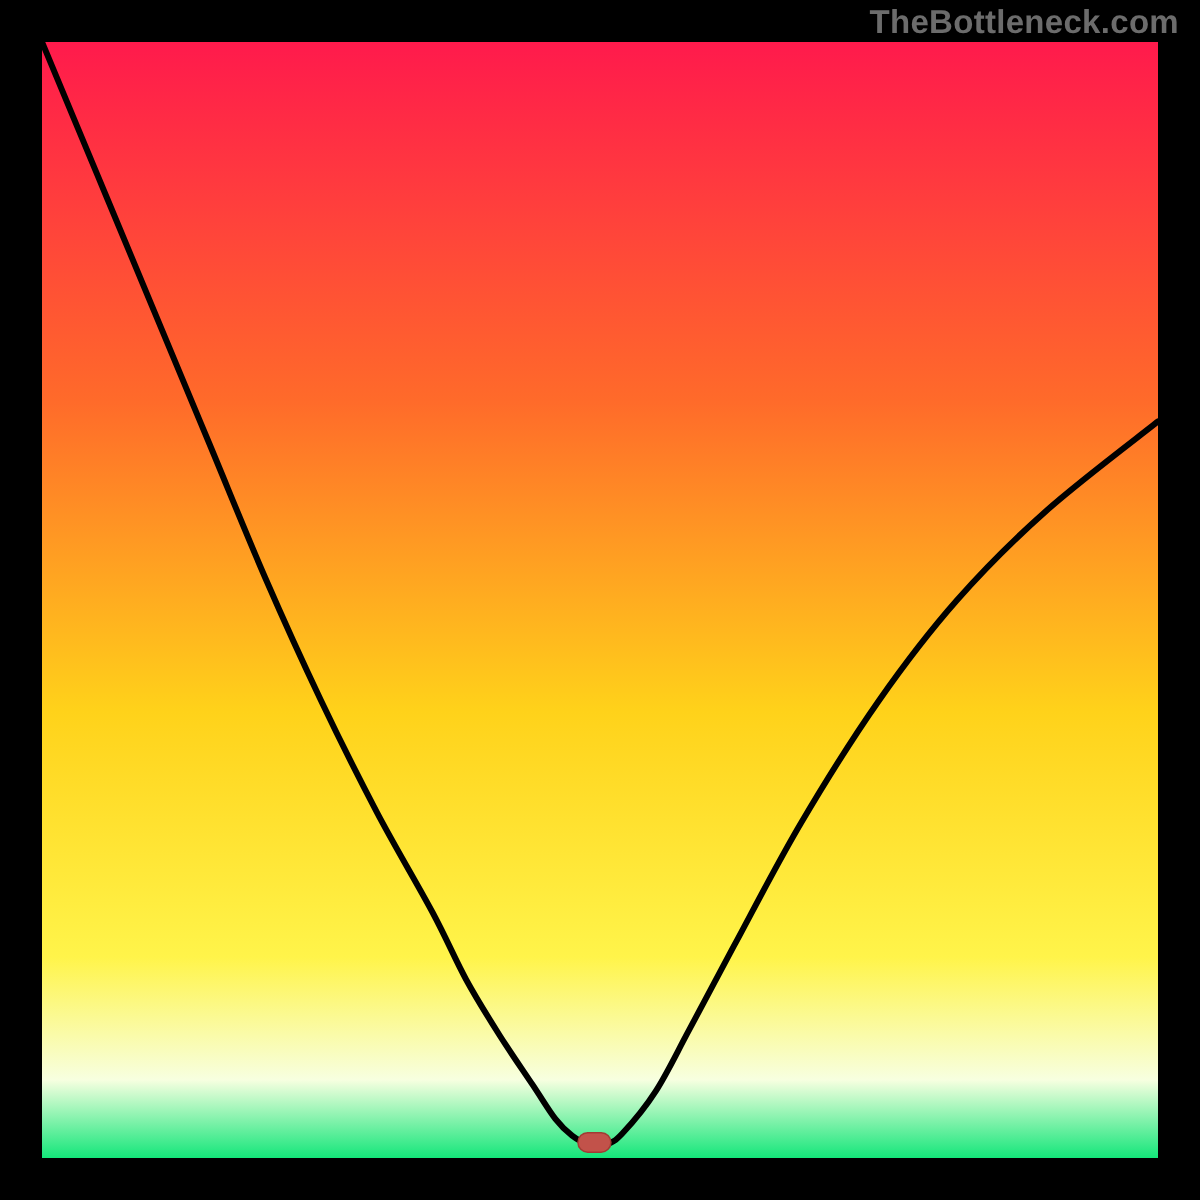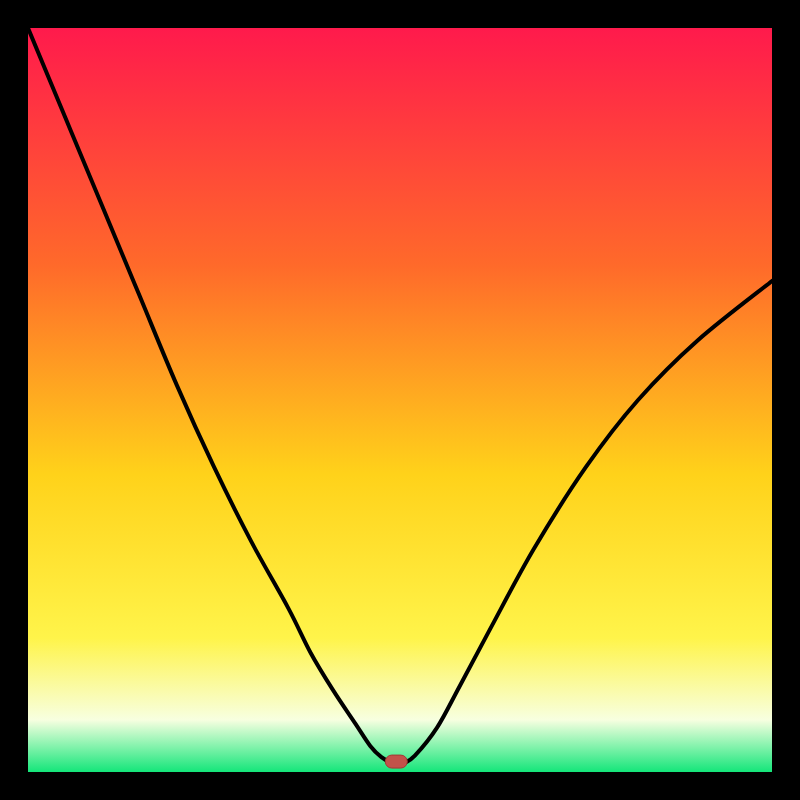--- a/index.html
+++ b/index.html
@@ -35,20 +35,21 @@
     overflow: hidden;
   }
   .plot-area svg {
     display: block;
   }
 </style>
 </head>
 <body>
 
 <div class="frame">
+  <div class="watermark">TheBottleneck.com</div>
   <div class="plot-area">
     <svg id="plot-svg" width="744" height="744" viewBox="0 0 744 744" preserveAspectRatio="none">
         <defs>
           <linearGradient id="bg-grad" x1="0" y1="0" x2="0" y2="1">
             <stop offset="0%" stop-color="#ff1a4c"></stop>
             <stop offset="32%" stop-color="#ff6a2a"></stop>
             <stop offset="60%" stop-color="#ffd21a"></stop>
             <stop offset="82%" stop-color="#fff44a"></stop>
             <stop offset="93%" stop-color="#f7ffe0"></stop>
             <stop offset="100%" stop-color="#14e67a"></stop>

